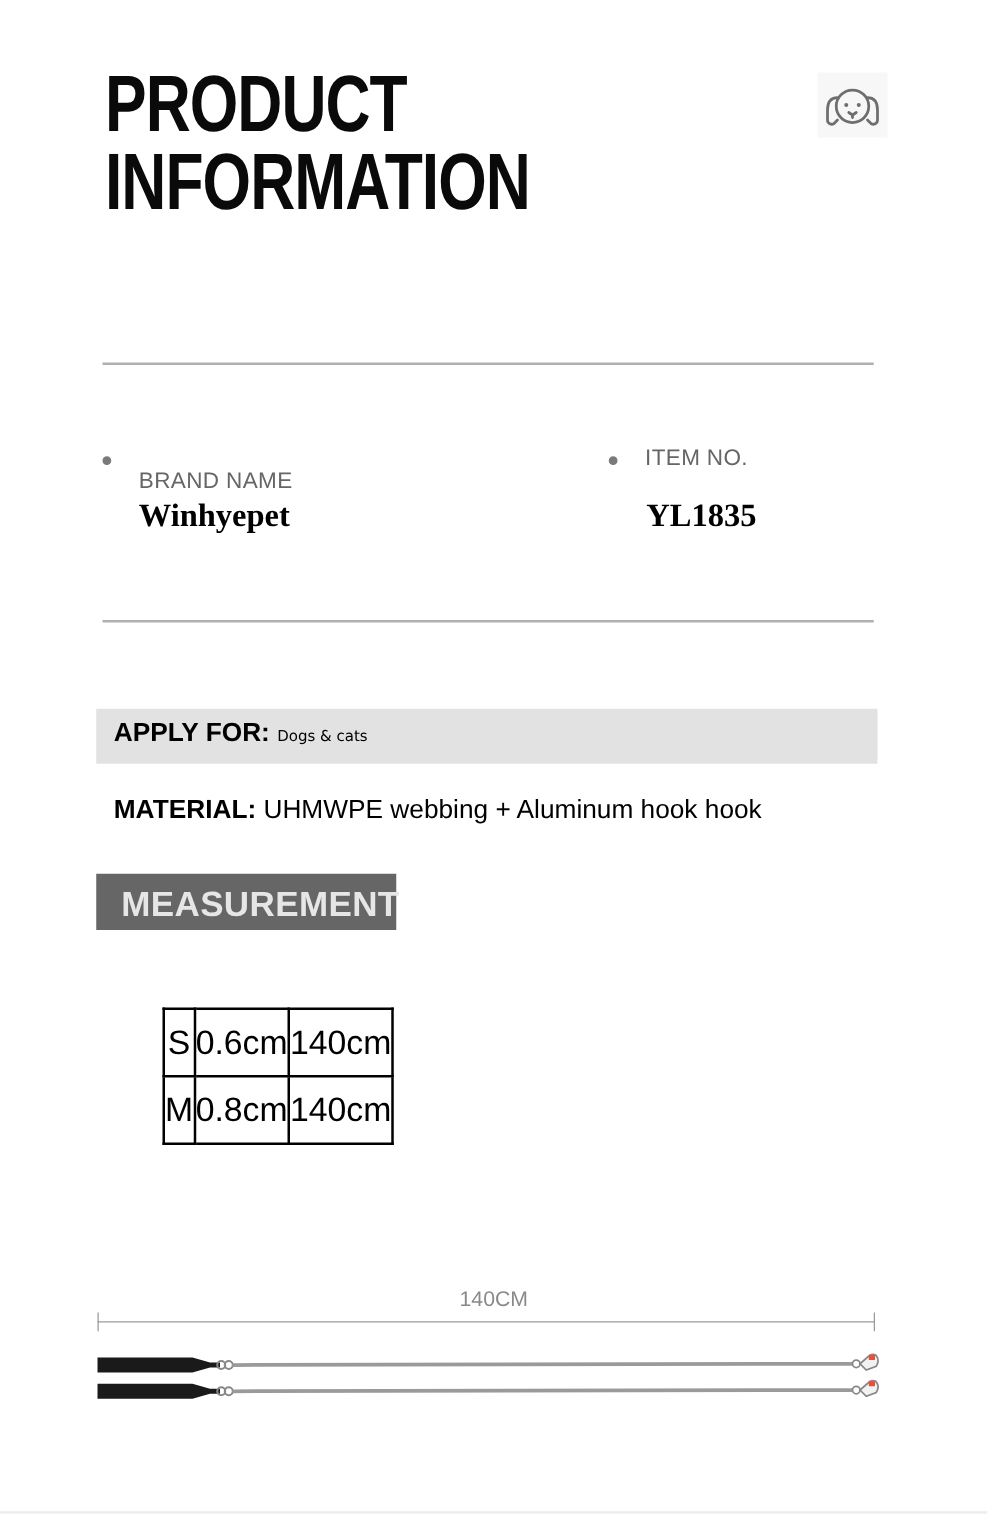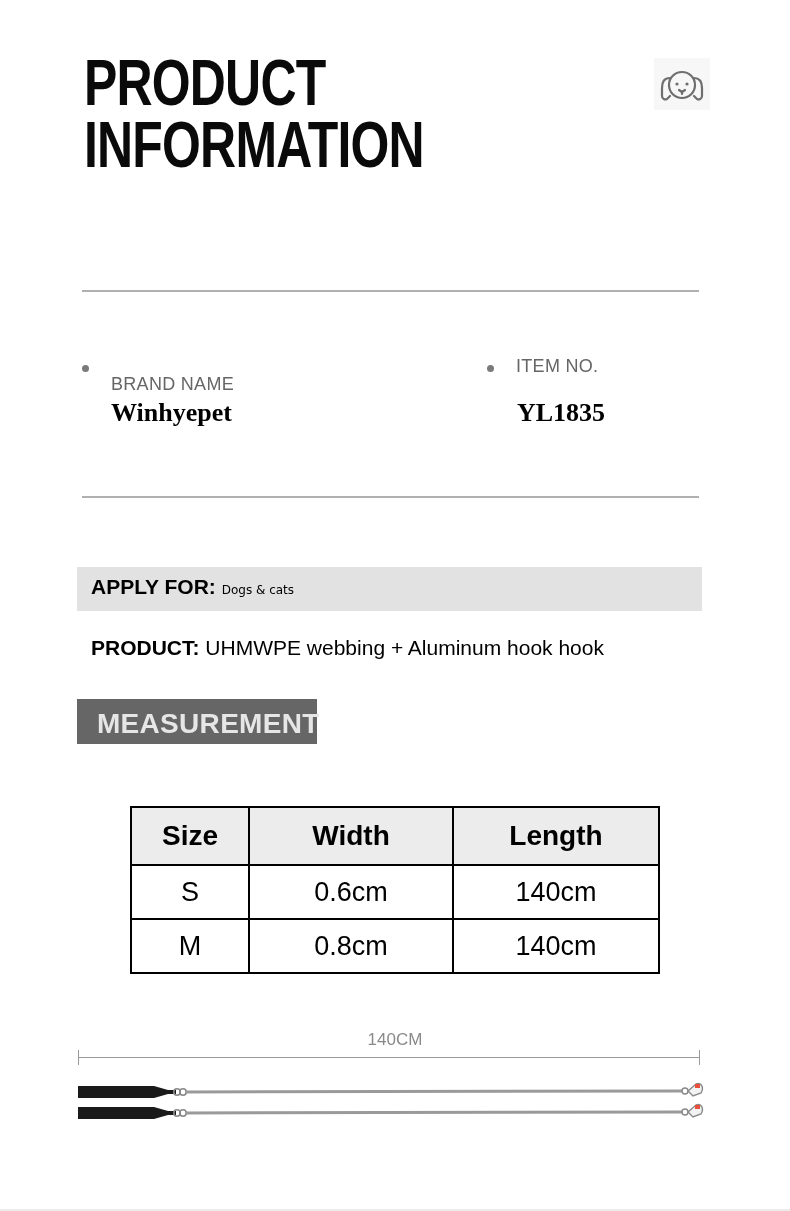--- a/index.html
+++ b/index.html
@@ -75,34 +75,29 @@
 
 <div class="abs divider" style="top:496px;"></div>
 
 <div class="abs apply-bar"></div>
 <div class="abs apply-text">
   <b>APPLY FOR:</b>
   <span class="val">Dogs &amp; cats</span>
 </div>
 
 <div class="abs material-text">
-  <b>PRODUCT:</b>
+  <b>MATERIAL:</b>
   <span>UHMWPE webbing + Aluminum hook hook</span>
 </div>
 
 <div class="abs meas-box"></div>
 <div class="abs meas-text">MEASUREMENT</div>
 
 <table class="size-table">
   <tbody>
-      <tr>
-    <th class="col1">Size</th>
-    <th class="col2">Width</th>
-    <th class="col3">Length</th>
-  </tr>
   <tr>
     <td>S</td>
     <td>0.6cm</td>
     <td>140cm</td>
   </tr>
   <tr>
     <td>M</td>
     <td>0.8cm</td>
     <td>140cm</td>
   </tr>

